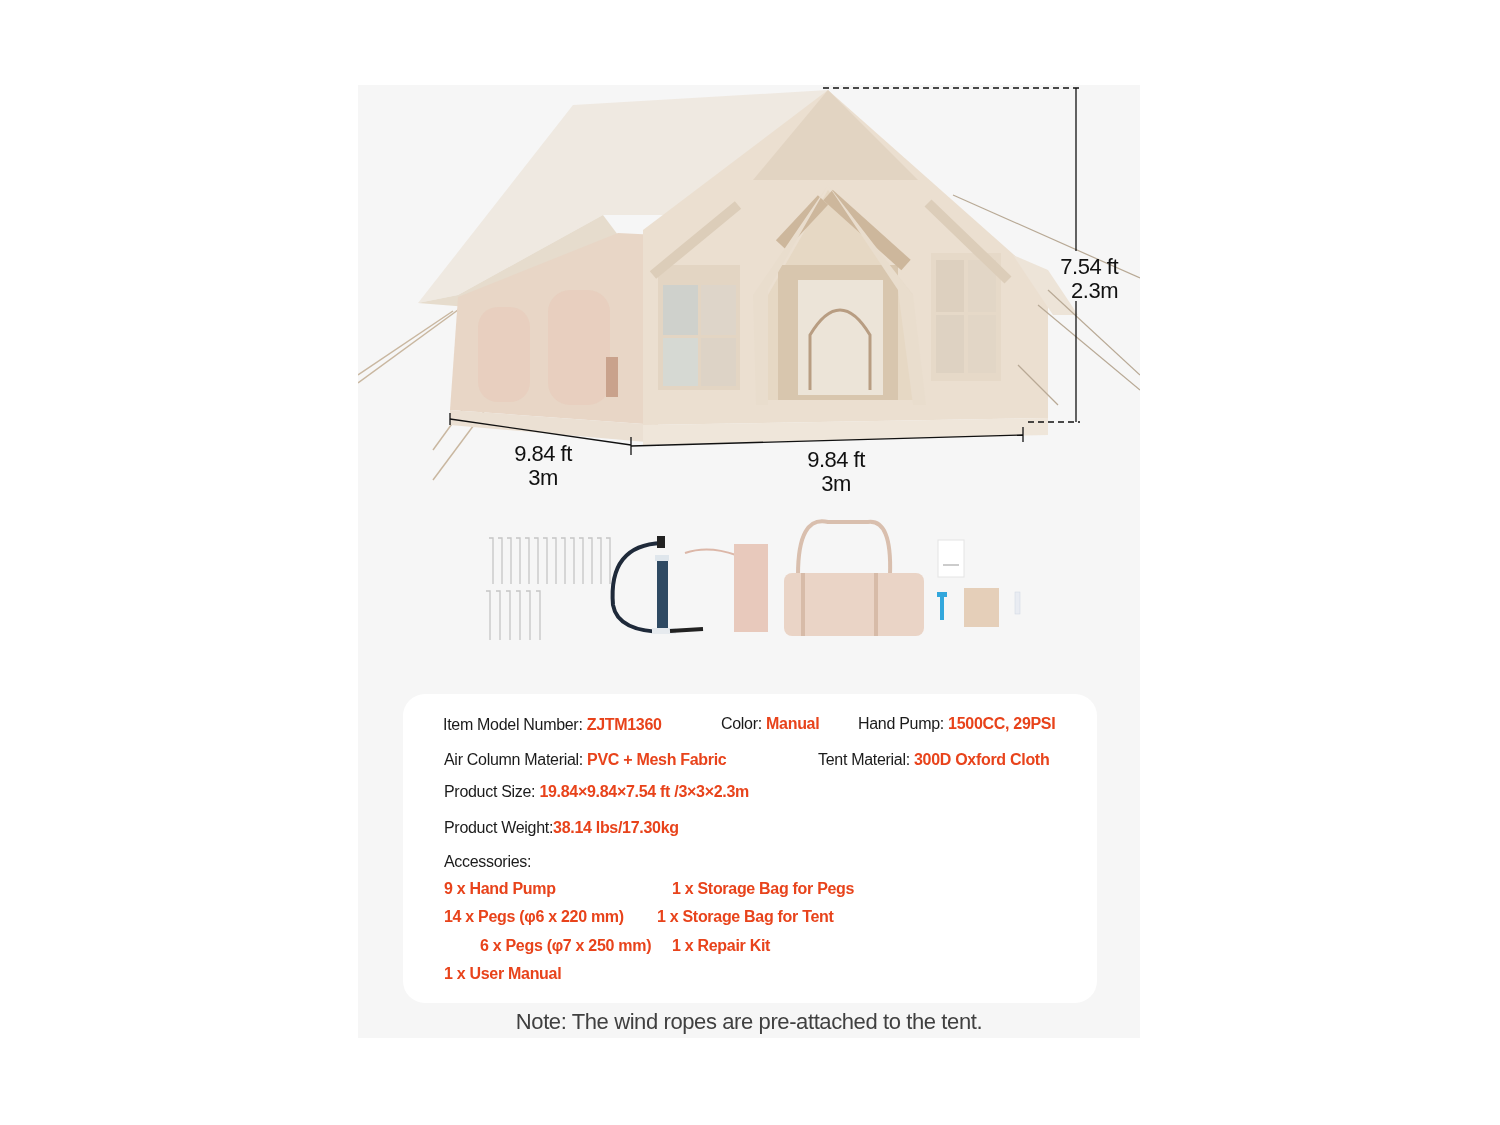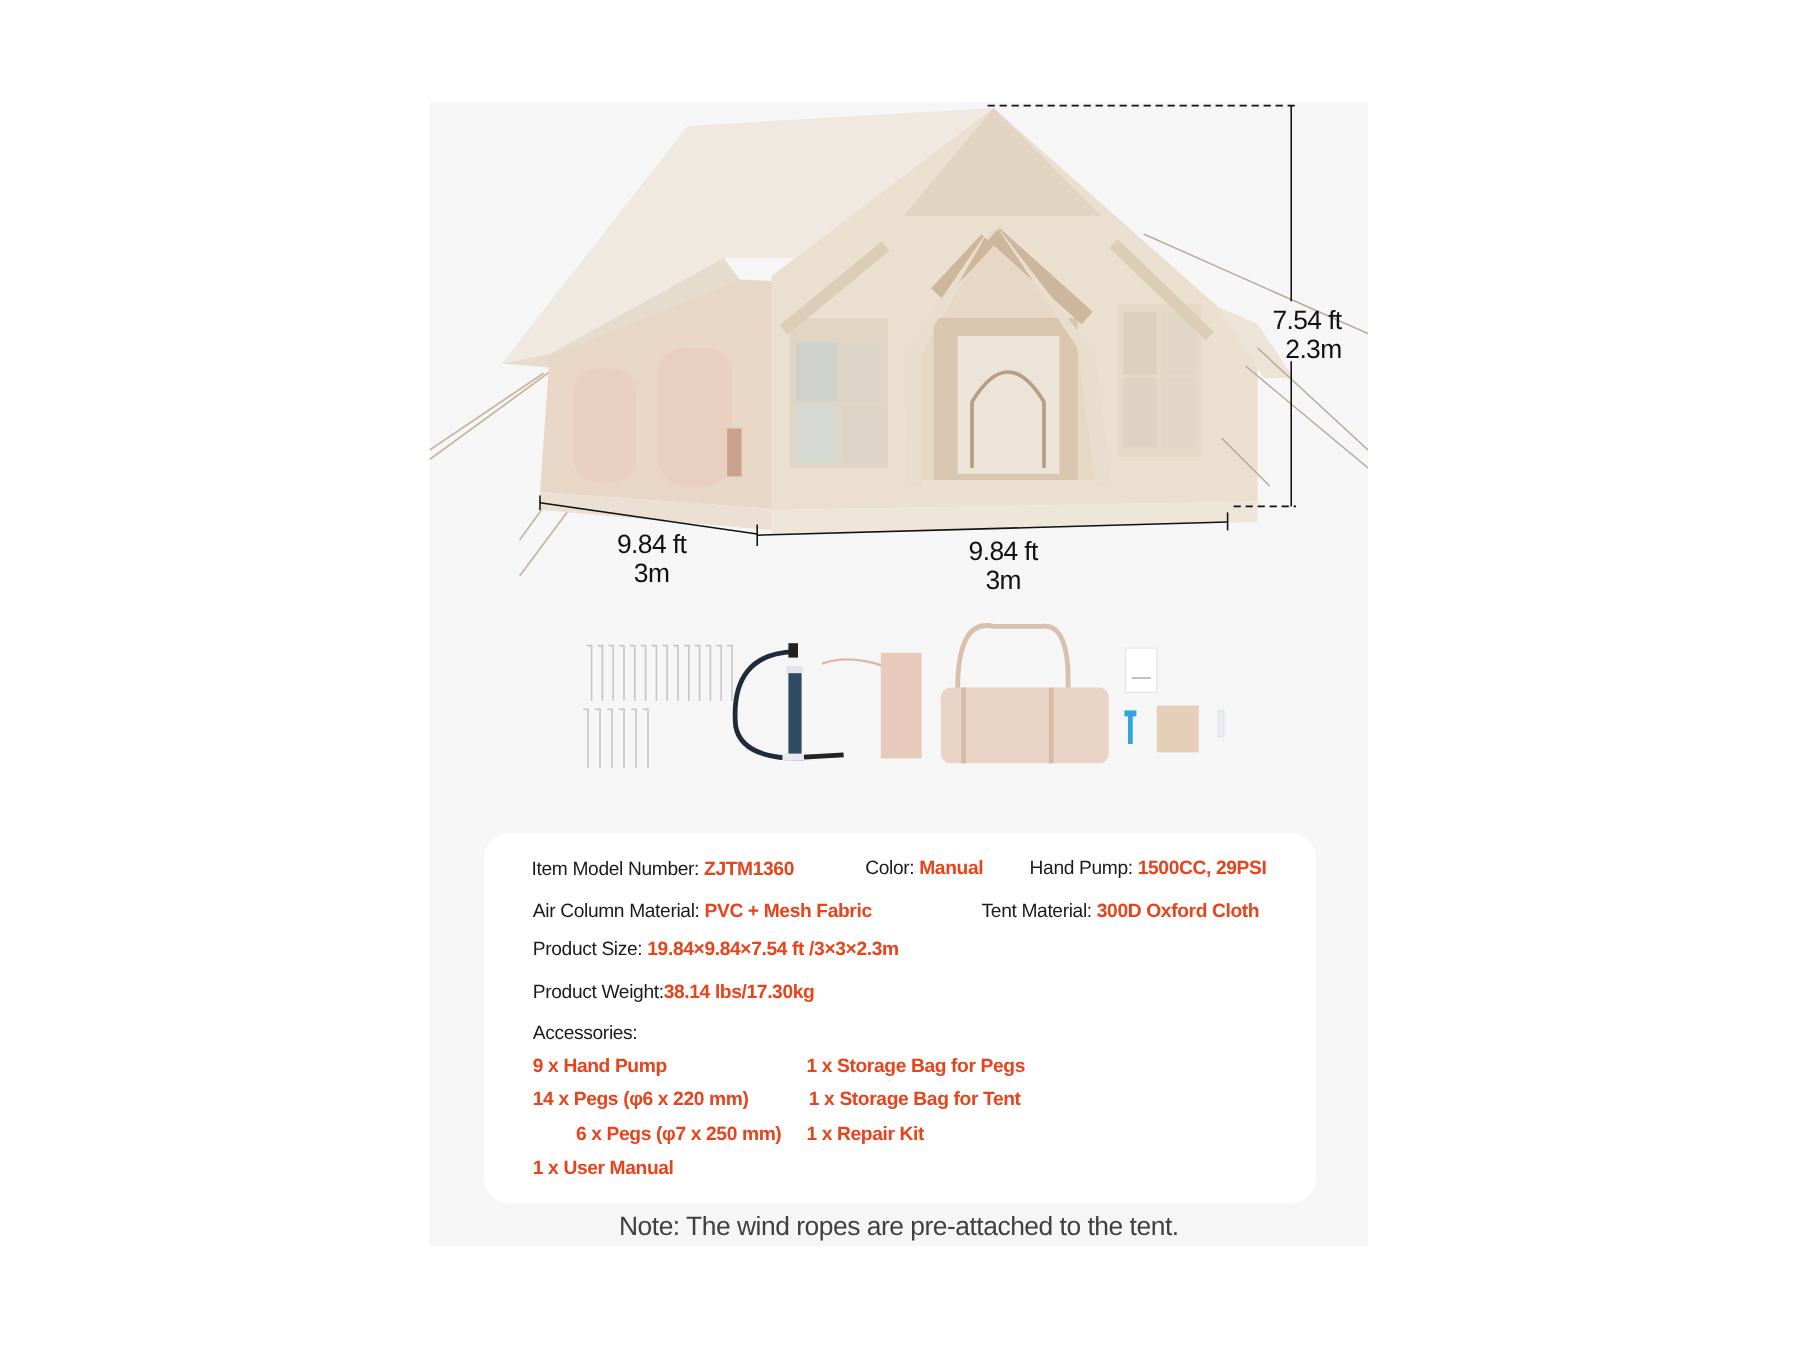--- a/index.html
+++ b/index.html
@@ -206,18 +206,18 @@
     <div class="row" style="left:41px; top:125px;">
       <span class="lbl">Product Weight:</span><span class="val">38.14 lbs/17.30kg</span>
     </div>
     <div class="row" style="left:41px; top:159px;">Accessories:</div>
 
     <div class="acc" style="left:41px; top:186px;">9 x Hand Pump</div>
     <div class="acc" style="left:41px; top:214px;">14 x Pegs (φ6 x 220 mm)</div>
     <div class="acc" style="left:41px; top:243px;margin-left:36px;">6 x Pegs (φ7 x 250 mm)</div>
     <div class="acc" style="left:41px; top:271px;">1 x User Manual</div>
     <div class="acc" style="left:269px; top:186px;">1 x Storage Bag for Pegs</div>
-    <div class="acc" style="left:271px; top:214px;">1 x Storage Bag for Tent</div>
+    <div class="acc" style="left:254px; top:214px;">1 x Storage Bag for Tent</div>
     <div class="acc" style="left:269px; top:243px;">1 x Repair Kit</div>
   </div>
 
   <div class="note">Note: The wind ropes are pre-attached to the tent.</div>
 </div>
 
 </body></html>

